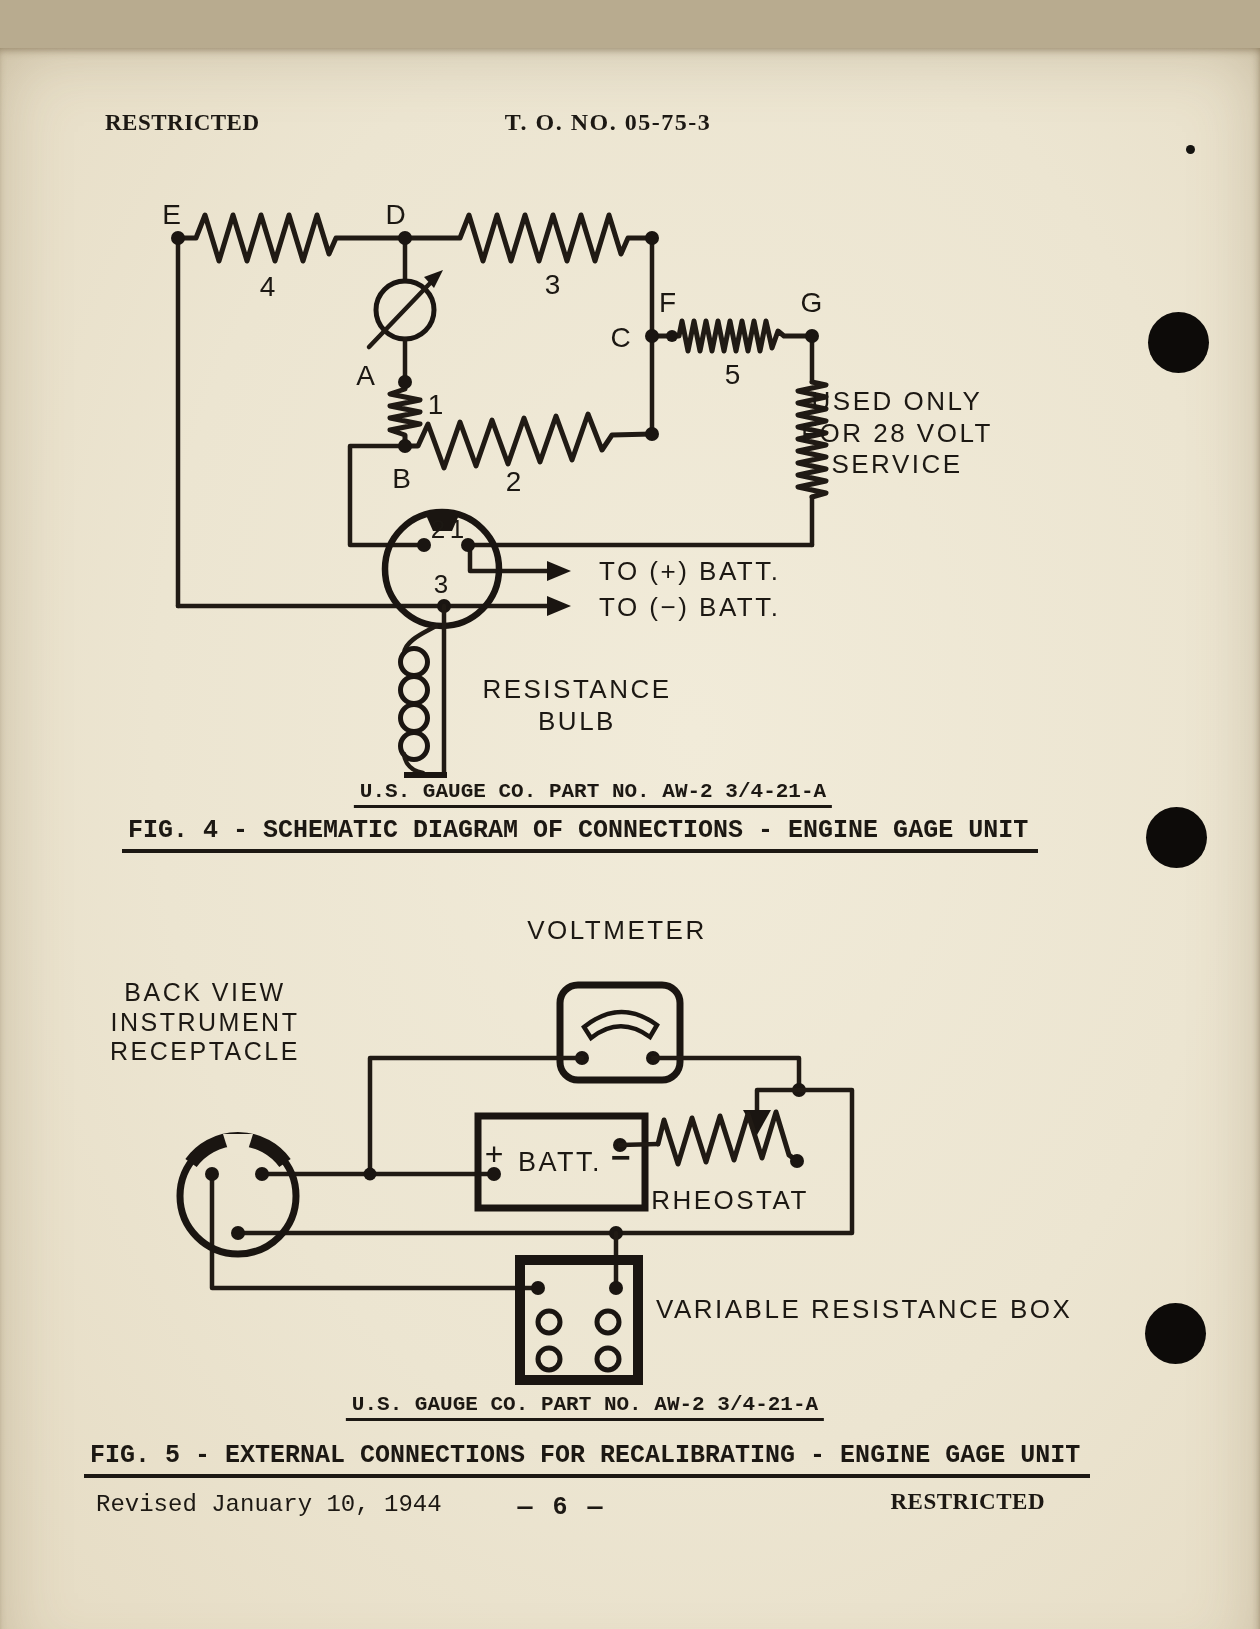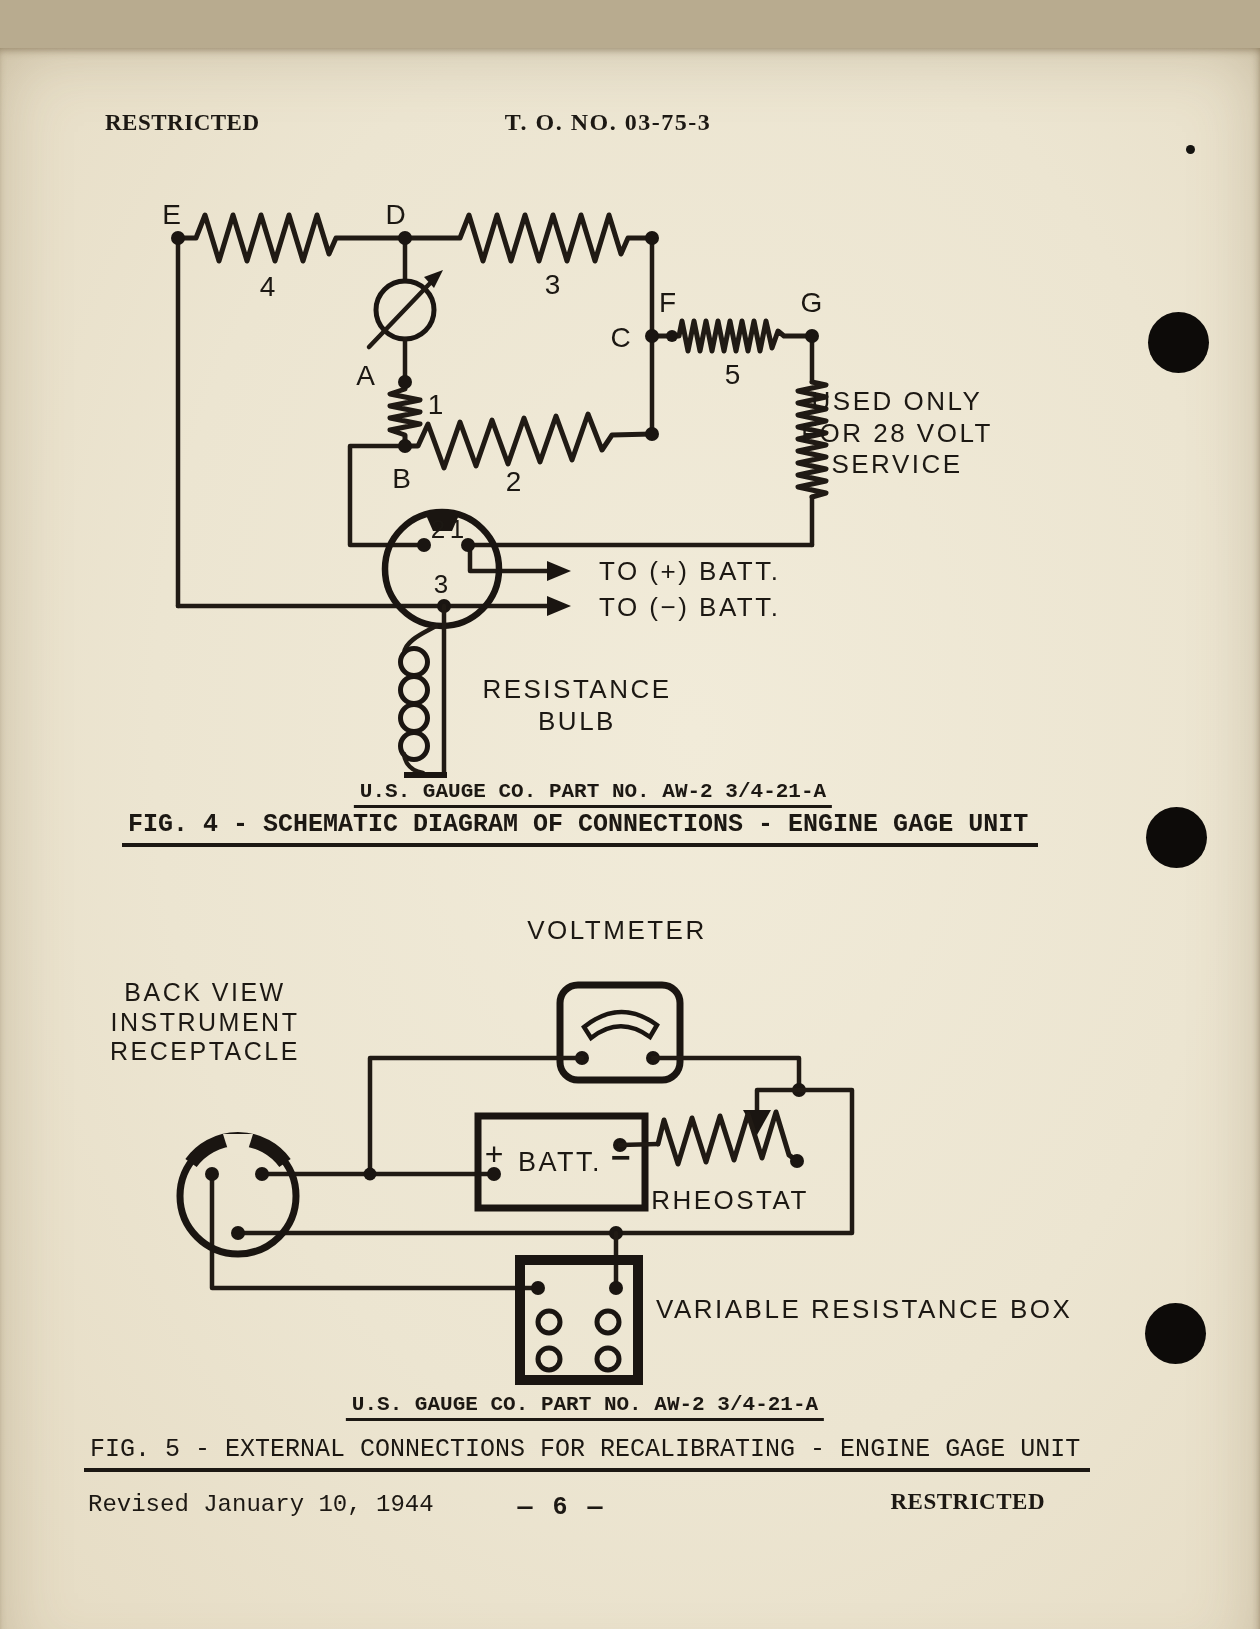--- a/index.html
+++ b/index.html
@@ -7,38 +7,38 @@
     position:relative; width:1260px; height:1629px; overflow:hidden;
     background: radial-gradient(ellipse at 55% 42%, #f1ebd9 0%, #ece5d1 55%, #e5dbc3 100%);
     box-shadow: inset 0 0 70px rgba(115,95,55,.28), inset 0 5px 8px -3px rgba(90,70,40,.45), inset -4px 0 10px -4px rgba(90,70,40,.35);
     font-family:"Liberation Sans", sans-serif; color:#1c1813;margin-top:48px;
   }
   .abs{position:absolute; white-space:nowrap;}
   .serifbold{font-family:"Liberation Serif", serif; font-weight:700;}
   .mono{font-family:"Liberation Mono", monospace;}
   .center-anchor{transform:translateX(-50%);}
   .underlined{border-bottom:3px solid #1c1813; padding:0 6px 2px 6px;}
-  .underlined-thick{border-bottom:4px solid #1c1813; padding:2px 10px 4px 6px;}
+  .underlined-thick{border-bottom:4px solid #1c1813; padding:8px 10px 4px 6px;}
   .hole{position:absolute; background:#0d0b09; border-radius:50%; width:61px; height:61px;}
   svg text{font-family:"Liberation Sans", sans-serif; fill:#1c1813;}
   svg .wire{stroke:#201a14; stroke-width:4.5; fill:none; stroke-linecap:round; stroke-linejoin:round;}
   svg .zig{stroke:#201a14; stroke-width:5; fill:none; stroke-linecap:round; stroke-linejoin:round;}
   svg .thick{stroke:#1a1511; fill:none;}
   svg .dot{fill:#1a1511;}
   svg .lbl{font-size:28px; letter-spacing:1px;}
   svg .lbl-sm{font-size:26px;}
   svg .note{font-size:26px; letter-spacing:2.5px;}
 </style>
 </head>
 <body>
 
 <div id="page">
 
   <div class="abs serifbold" style="left:105px; top:62px; font-size:23px; letter-spacing:.5px;">RESTRICTED</div>
-  <div class="abs serifbold center-anchor" style="left:608px; top:61px; font-size:24px; letter-spacing:1.5px;">T. O. NO. 03-75-3</div>
+  <div class="abs serifbold center-anchor" style="left:608px; top:61px; font-size:24px; letter-spacing:1.5px;">T. O. NO. 05-75-3</div>
 
   <svg class="abs" style="left:0; top:0;" width="1260" height="1629" viewBox="0 0 1260 1629">
 
     <g>
 
       <polyline class="zig" points="178,190 196,190 205,167 219,213 233,167 247,213 261,167 275,213 289,167 303,213 317,167 329,206 336,190 405,190"></polyline>
 
       <polyline class="zig" points="405,190 460,190 469,167 483,213 497,167 511,213 525,167 539,213 553,167 567,213 581,167 595,213 609,167 621,206 628,190 652,190"></polyline>
 
       <line class="wire" x1="178" y1="190" x2="178" y2="558"></line>
@@ -171,23 +171,23 @@
       <text class="note" x="560" y="1123" text-anchor="middle" style="font-size:27px">BATT.</text>
       <text class="note" x="730" y="1161" text-anchor="middle">RHEOSTAT</text>
       <text class="note" x="656" y="1270">VARIABLE RESISTANCE BOX</text>
     </g>
   </svg>
 
   <div class="abs mono center-anchor underlined" style="left:593px; top:732px; font-size:21px; font-weight:700;">U.S. GAUGE CO. PART NO. AW-2 3/4-21-A</div>
   <div class="abs mono underlined-thick" style="left:122px; top:760px; font-size:25px; font-weight:700;">FIG. 4 - SCHEMATIC DIAGRAM OF CONNECTIONS - ENGINE GAGE UNIT</div>
 
   <div class="abs mono center-anchor underlined" style="left:585px; top:1345px; font-size:21px; font-weight:700;">U.S. GAUGE CO. PART NO. AW-2 3/4-21-A</div>
-  <div class="abs mono underlined-thick" style="left:84px; top:1385px; font-size:25px; font-weight:400;">FIG. 5 - EXTERNAL CONNECTIONS FOR RECALIBRATING - ENGINE GAGE UNIT</div>
+  <div class="abs mono underlined-thick" style="left:84px; top:1385px; font-size:25px; font-weight:700;">FIG. 5 - EXTERNAL CONNECTIONS FOR RECALIBRATING - ENGINE GAGE UNIT</div>
 
-  <div class="abs mono" style="left:88px; top:1443px; font-size:24px;">Revised January 10, 1944</div>
+  <div class="abs mono" style="left:96px; top:1443px; font-size:24px;">Revised January 10, 1944</div>
   <div class="abs mono" style="left:560px; top:1445px; font-size:25px; font-weight:700; transform:translateX(-50%); display:flex; gap:20px; align-items:center;">
     <span>—</span>
     <span>6</span>
     <span>—</span>
   </div>
   <div class="abs serifbold" style="left:1045px; top:1441px; font-size:23px; letter-spacing:.5px; transform:translateX(-100%);">RESTRICTED</div>
 
   <div class="hole" style="left:1148px; top:264px;"></div>
   <div class="hole" style="left:1146px; top:759px;"></div>
   <div class="hole" style="left:1145px; top:1255px;"></div>

